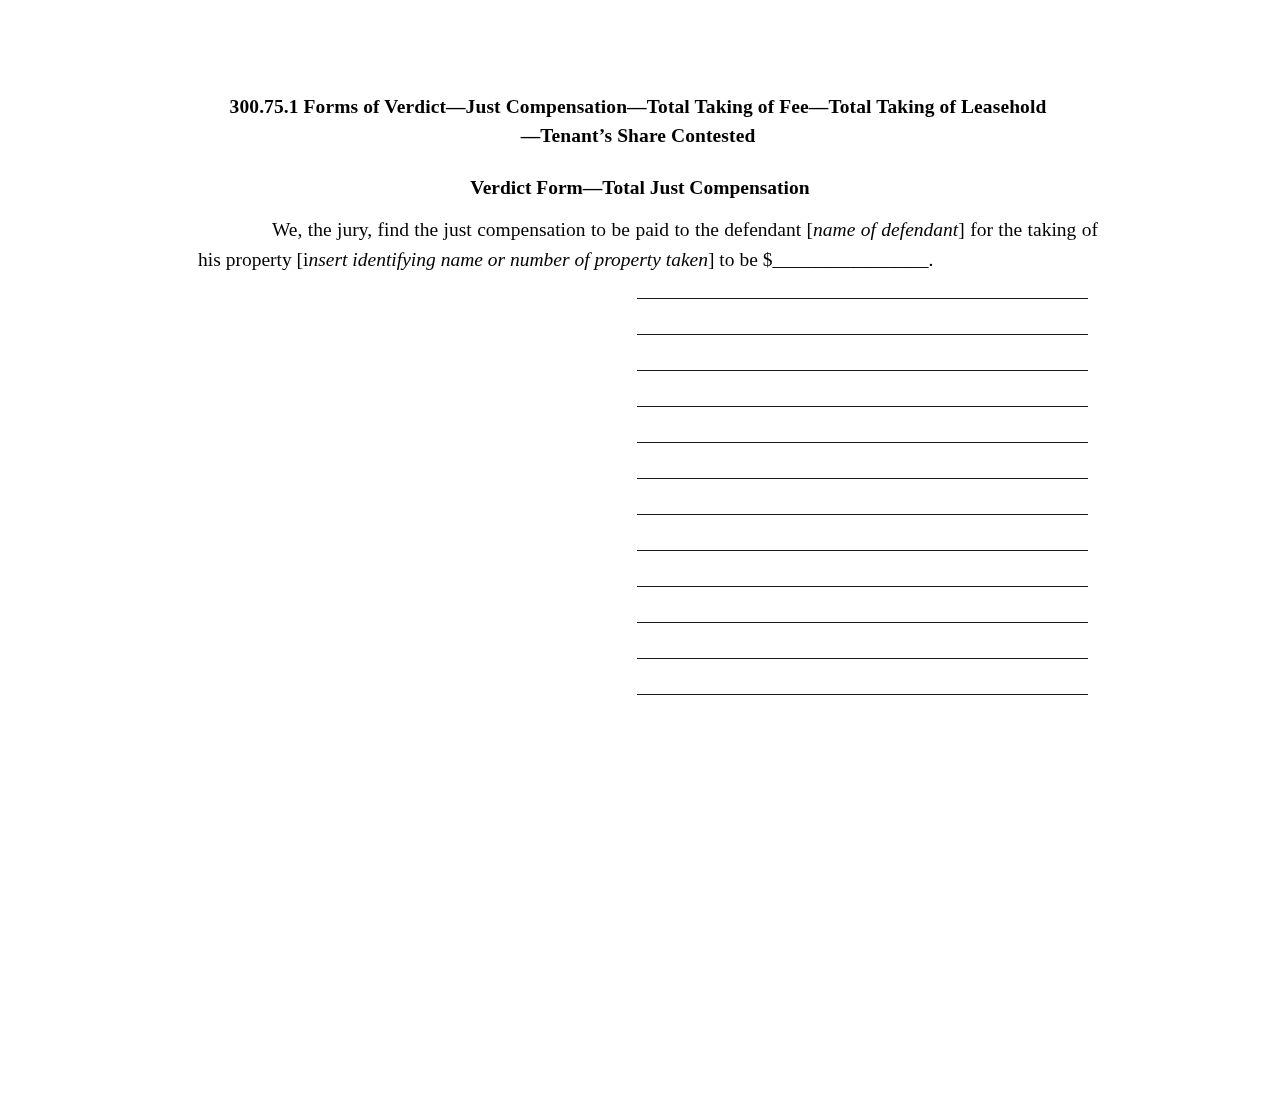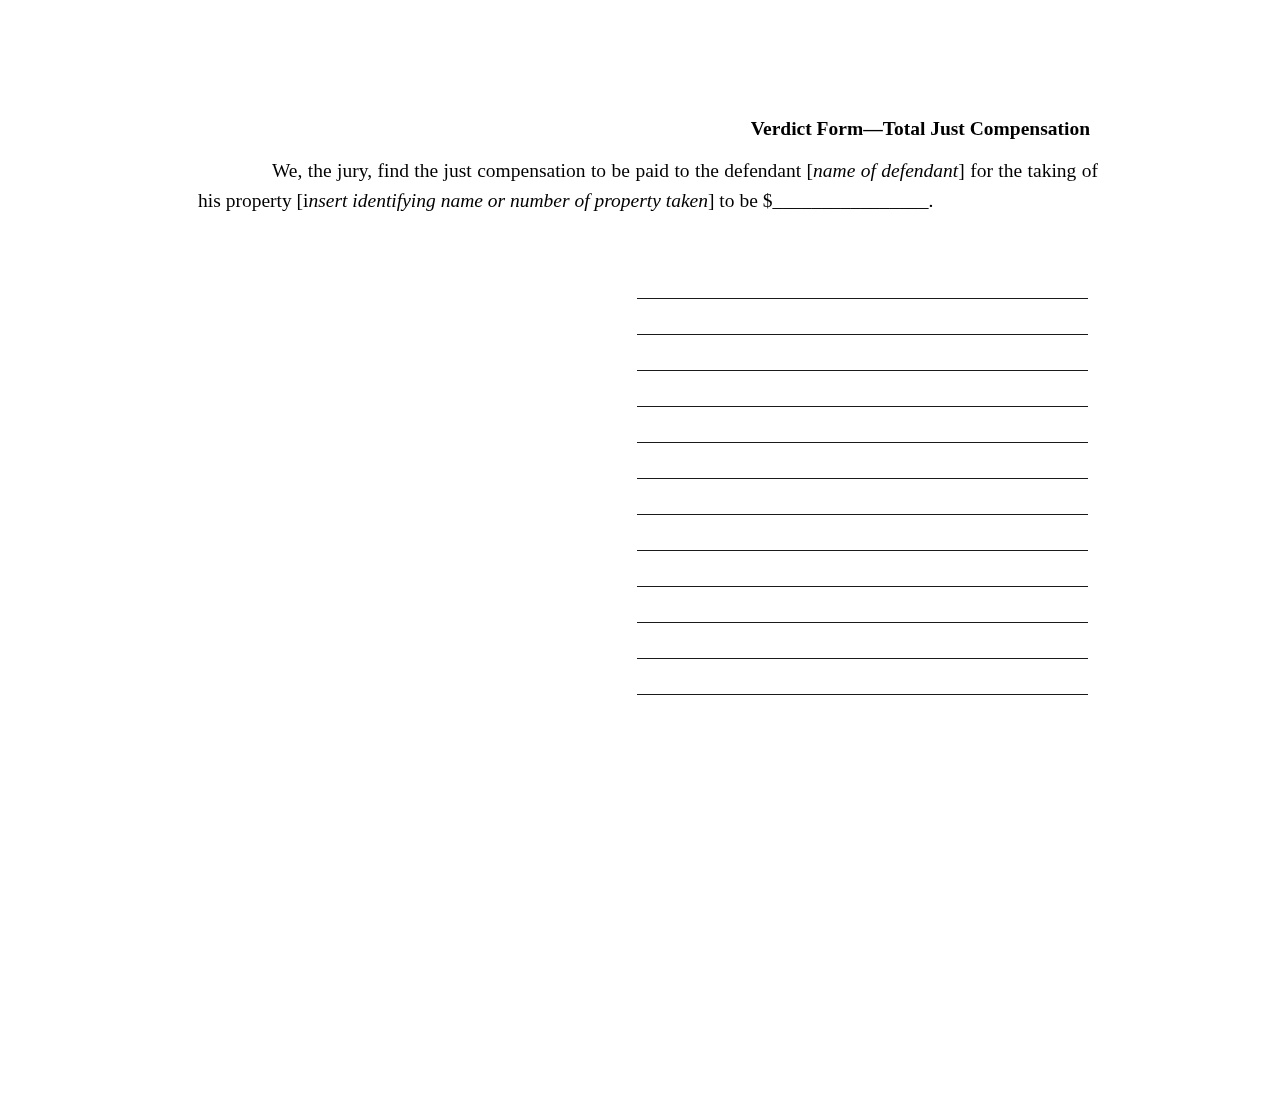--- a/index.html
+++ b/index.html
@@ -34,21 +34,21 @@
     font-weight: bold;
     text-align: center;
     line-height: 1.5;
     letter-spacing: 0.1px;
     margin: 0 0 0 0;
     padding: 0 38px 0 34px;
   }
   .section-heading {
     font-size: 19.5px;
     font-weight: bold;
-    text-align: right;
+    text-align: center;
     margin: 23px 0 0 0;
     line-height: 1.4;
   }
   .body-para {
     font-size: 19.5px;
     text-align: justify;
     text-justify: inter-word;
     line-height: 1.54;
     margin: 14px 0 0 8px;
     width: 900px;
@@ -73,20 +73,24 @@
   }
   .sig-line:first-child { height: 16px; }
 </style>
 </head>
 <body>
 
 <div class="page">
 
   <div class="content">
 
+    <div class="doc-title">
+      <span>300.75.1 Forms of Verdict—Just Compensation—Total Taking of Fee—Total</span>
+      <span>Taking of Leasehold—Tenant’s Share Contested</span>
+    </div>
 
     <div class="section-heading">Verdict Form—Total Just Compensation</div>
 
     <p class="body-para">
       <span class="indent"></span><span>We, the jury, find the just compensation to be paid to the defendant [</span><span class="it">name of defendant</span><span>] for the taking of his property [i</span><span class="it">nsert identifying name or number of property taken</span><span>] to be $</span><span class="blankfill">________________</span><span>.</span>
     </p>
 
   </div>
 
   <div class="signature-block">

